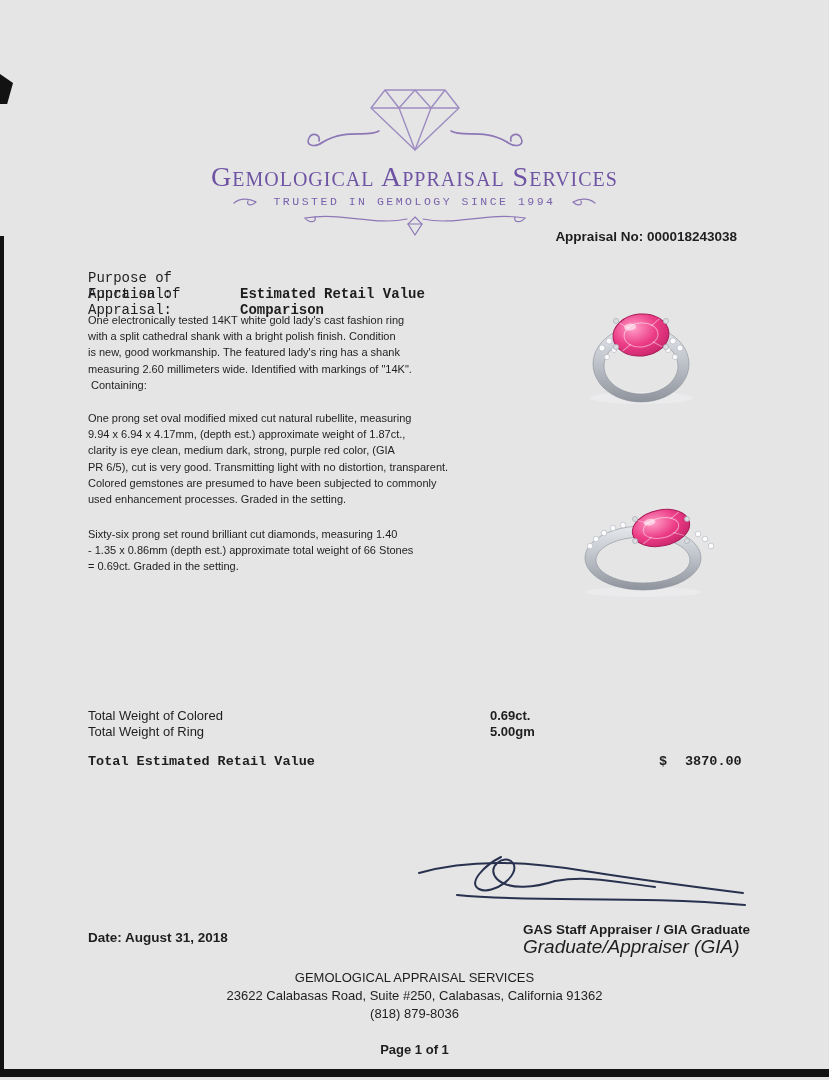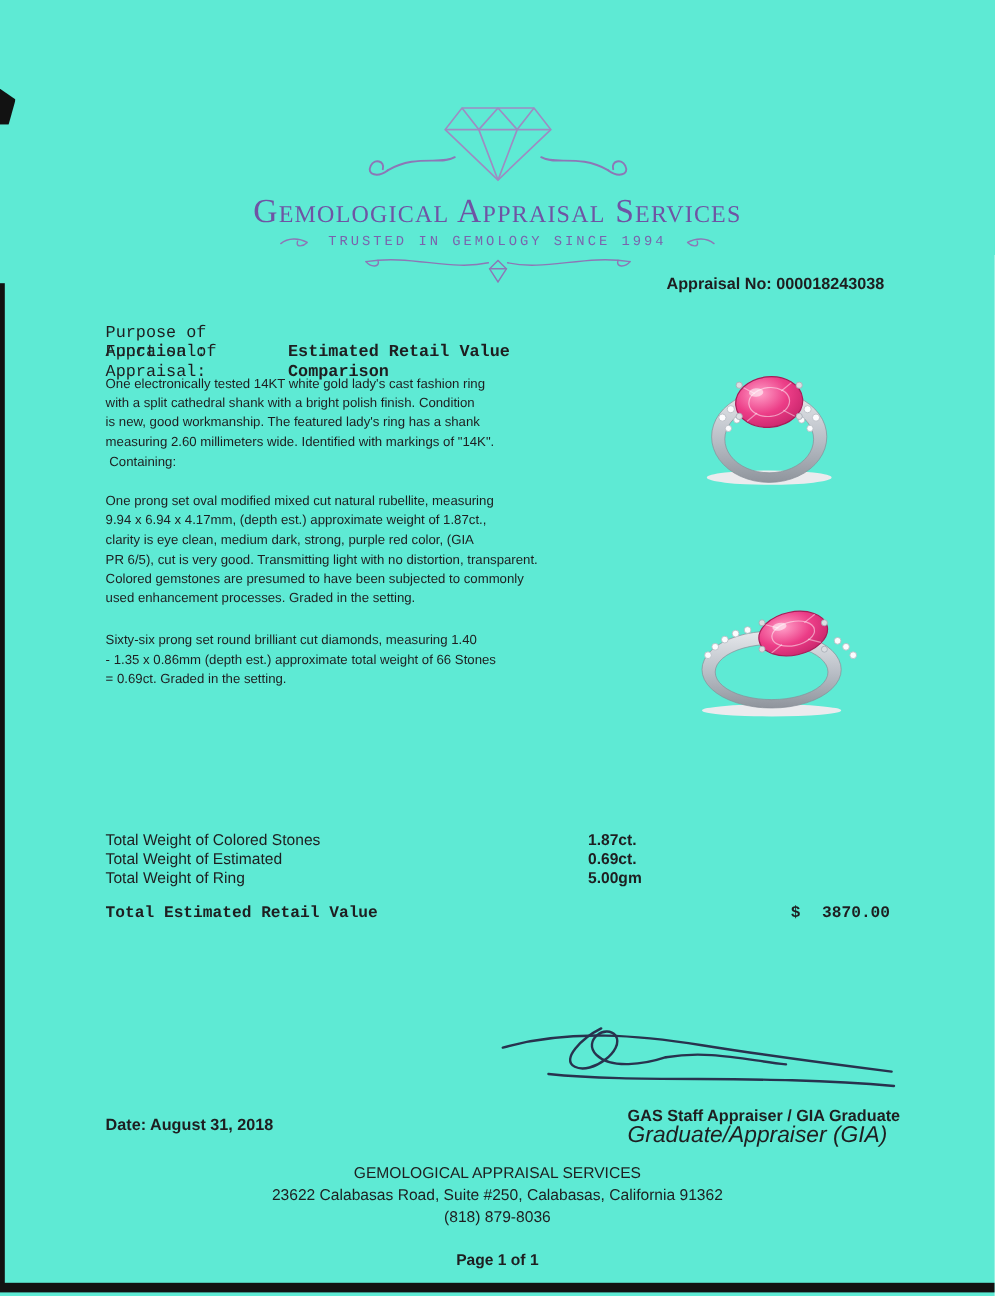--- a/index.html
+++ b/index.html
@@ -1,17 +1,17 @@
 <!DOCTYPE html>
 <html><head>
 <meta charset="utf-8">
 <style>
   html,body { margin:0; padding:0; background:#ffffff; }
   .page {
-    position:relative; width:829px; height:1080px; background:#5eead4;
+    position:relative; width:829px; height:1080px; background:#e5e5e5;
     overflow:hidden; font-family:"Liberation Sans", sans-serif; color:#1e1e20;
   }
 
   
   .scan { position:absolute; background:#121212; }
   .scan-corner { left:0; top:74px; width:13px; height:30px; clip-path:polygon(0 0,100% 30%,55% 100%,0 100%); }
   .scan-left { left:0; top:236px; width:4px; height:838px; }
   .scan-bottom { left:0; top:1069px; width:829px; height:8px; }
 
   
@@ -211,26 +211,22 @@
     </g>
     <g fill="#dbdee2" stroke="#a7adb5" stroke-width="0.7">
       <circle cx="97" cy="15" r="2.5"></circle>
         <circle cx="149" cy="15" r="2.5"></circle>
       <circle cx="97" cy="37" r="2.5"></circle>
         <circle cx="149" cy="37" r="2.5"></circle>
     </g>
   </svg>
 
 
-  <div class="t-row" style="top:692px">
-    <span>Total Weight of Colored Stones</span>
-    <span class="t-value">1.87ct.</span>
-  </div>
   <div class="t-row" style="top:708px">
-    <span>Total Weight of Estimated</span>
+    <span>Total Weight of Colored</span>
     <span class="t-value">0.69ct.</span>
   </div>
   <div class="t-row" style="top:724px">
     <span>Total Weight of Ring</span>
     <span class="t-value">5.00gm</span>
   </div>
   <div class="t-grand">
     <span>Total Estimated Retail Value</span>
     <span class="t-currency">$</span>
     <span class="t-grand-value">3870.00</span>

